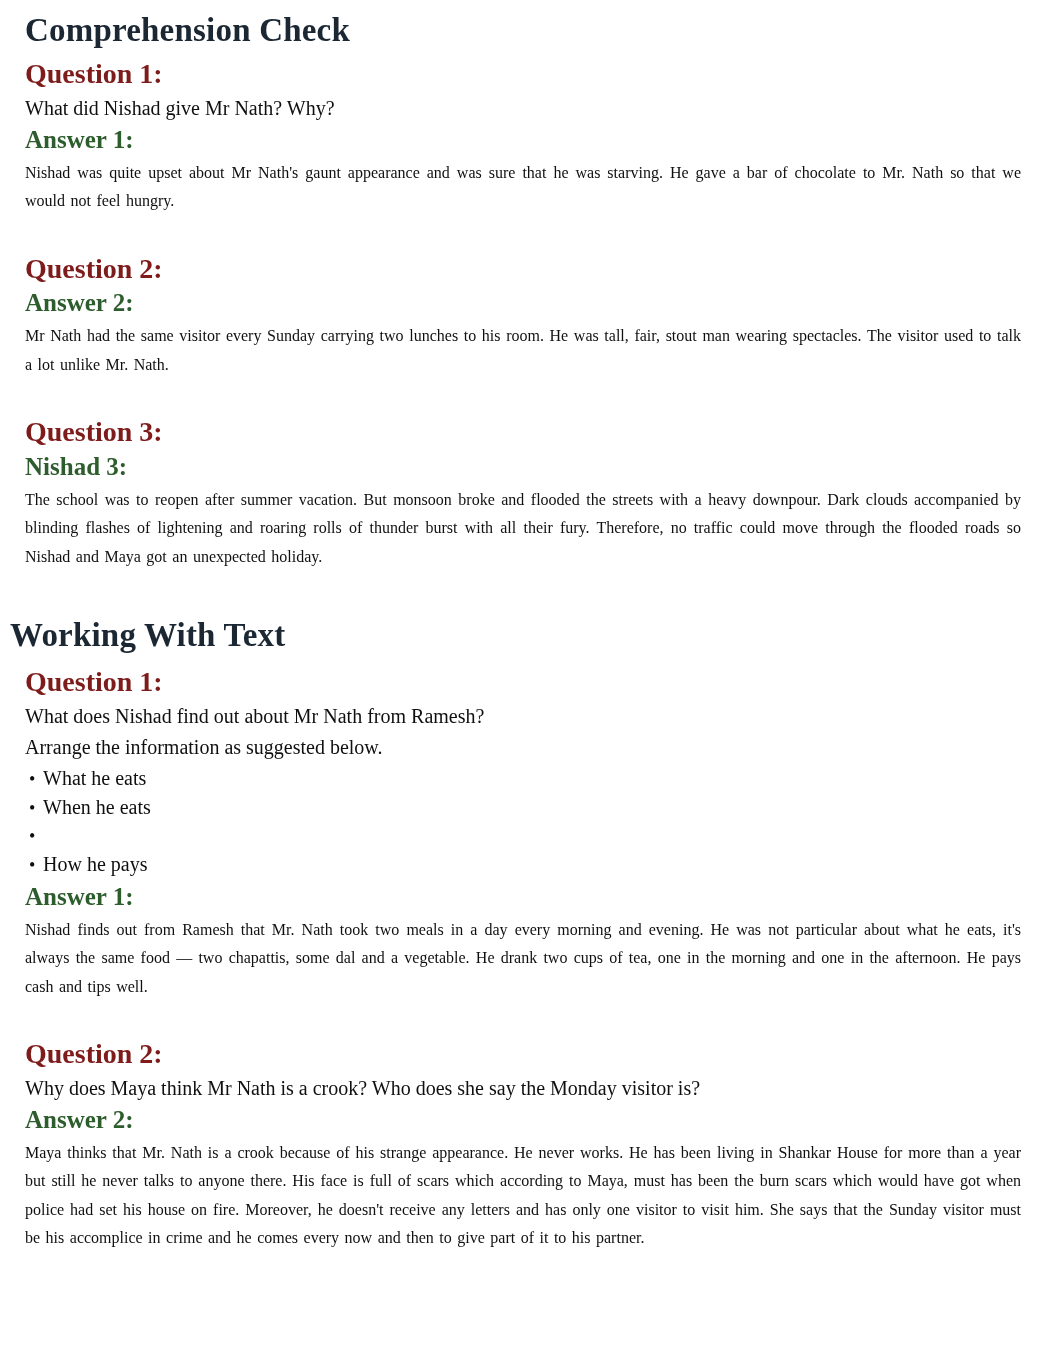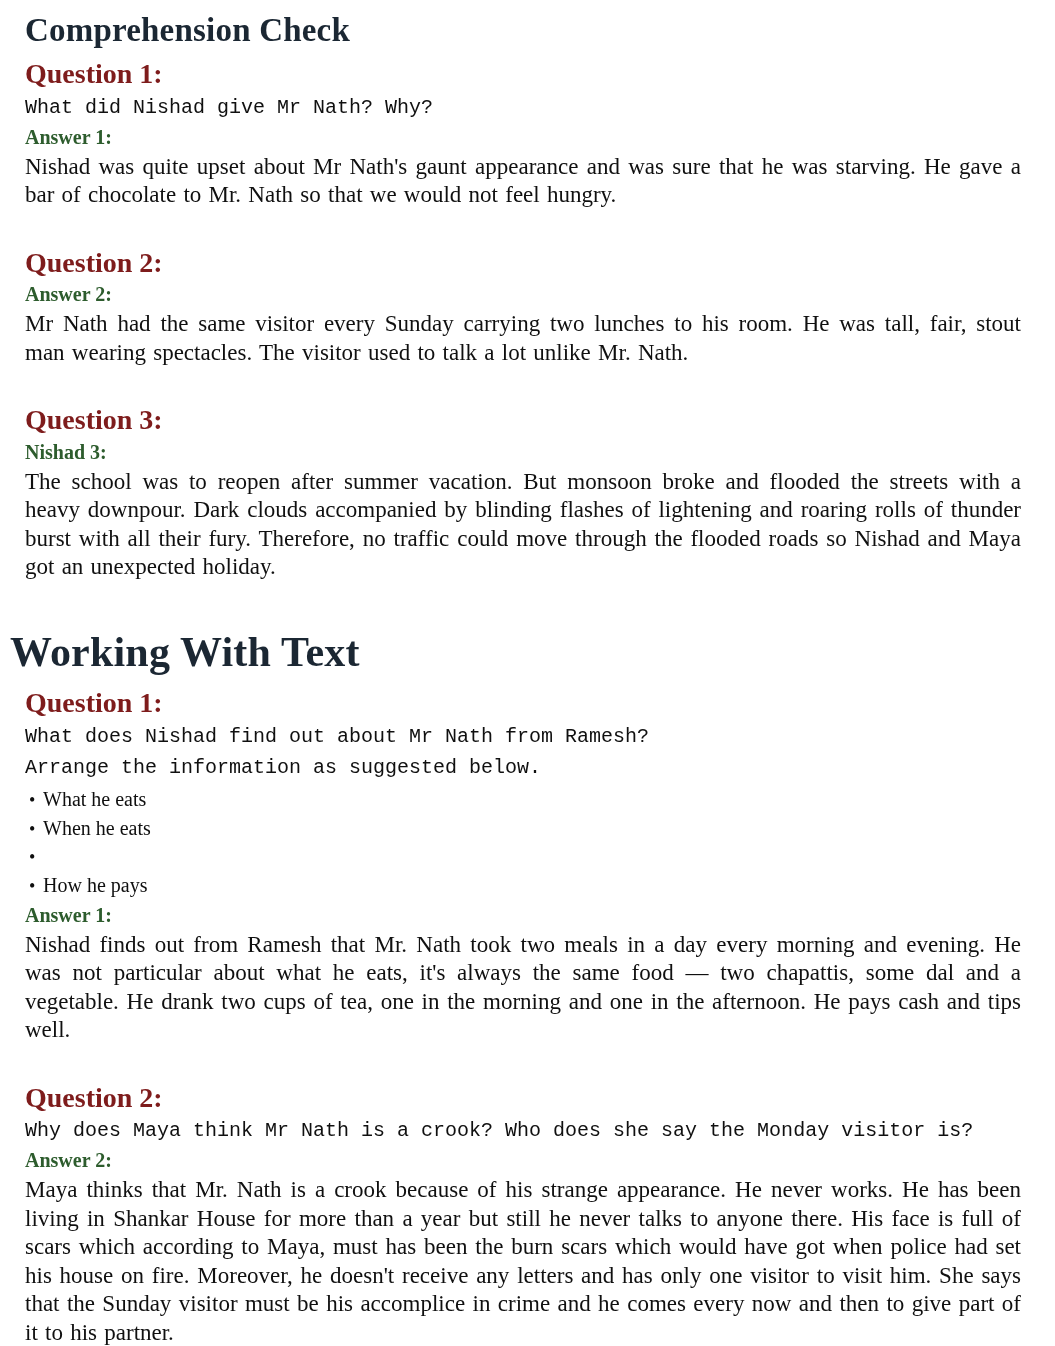--- a/index.html
+++ b/index.html
@@ -19,48 +19,47 @@
   .section-title {
     font-family: "Liberation Serif", "DejaVu Serif", serif;
     font-size: 33px;
     font-weight: 700;
     color: #1b2733;
     margin: 0 0 7px 0;
     line-height: 1.15;
     letter-spacing: 0.2px;
   }
   .section-title.big {
-    font-size: 42px;
+    font-size: 33px;
     margin: 46px 0 10px -15px;
   }
   .qa-block { margin: 0; }
   .qa-block + .qa-block { margin-top: 36px; }
   .q-label {
     font-size: 28px;
     font-weight: 700;
     color: #7e1c1c;
     margin: 0 0 3px 0;
     line-height: 1.2;
   }
   .q-text {
     font-size: 20px;
     color: #101010;
     margin: 0 0 3px 0;
     line-height: 28px;
-    font-family: Liberation Mono, monospace;
   }
   .a-label {
-    font-size: 20px;
+    font-size: 25px;
     font-weight: 700;
     color: #2d5c2d;
     margin: 2px 0 4px 0;
     line-height: 1.2;
   }
   .a-text {
-    font-size: 23px;
+    font-size: 16px;
     color: #101010;
     margin: 0;
     line-height: 28.5px;
     text-align: justify;
     word-spacing: 1.5px;
   }
   .bullet-list {
     margin: 0 0 3px 0;
     padding: 0;
     list-style: none;

